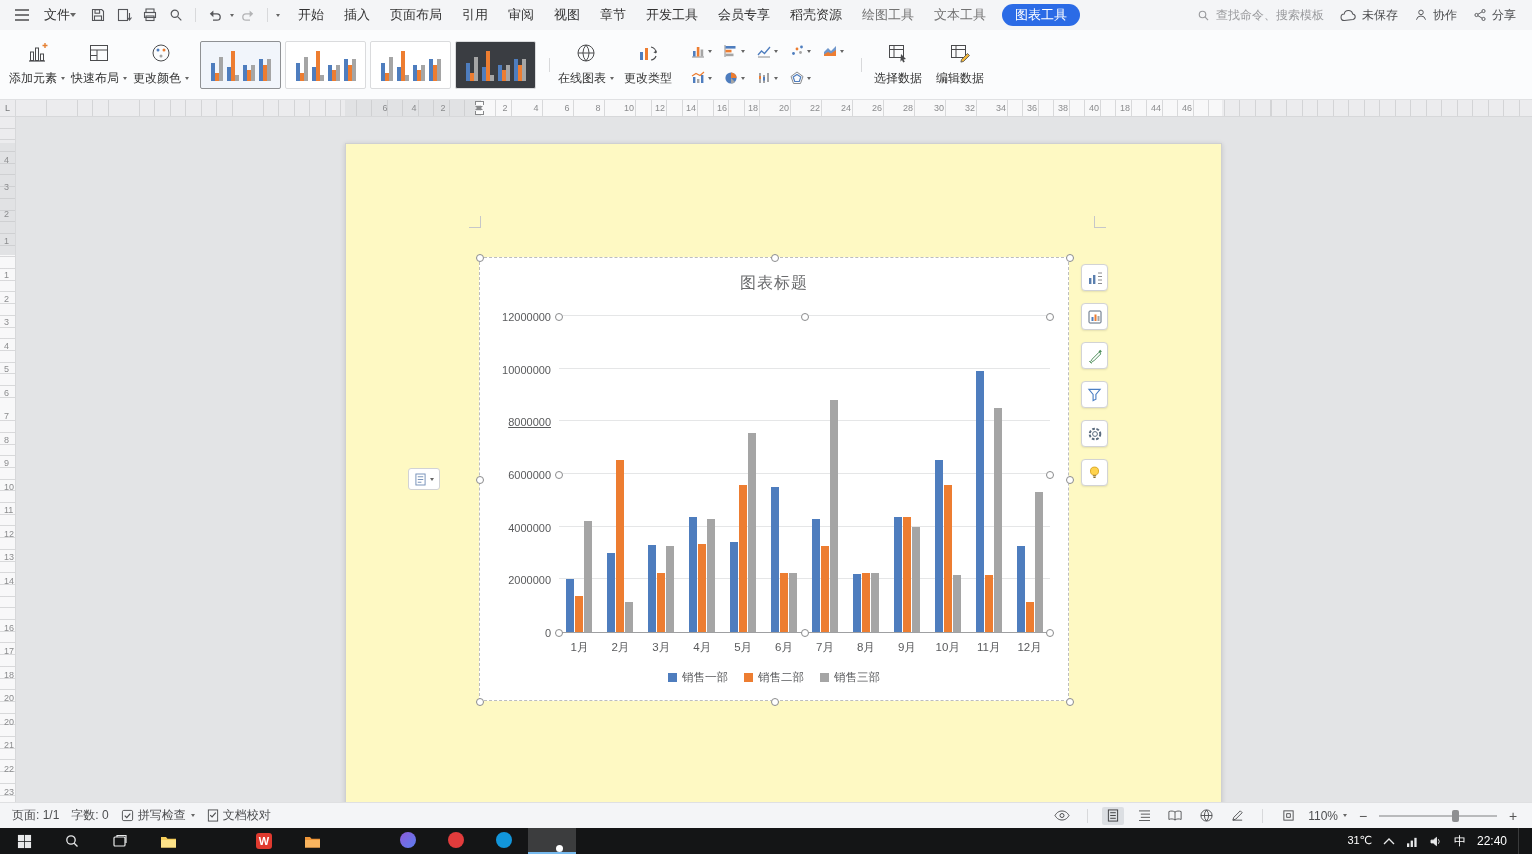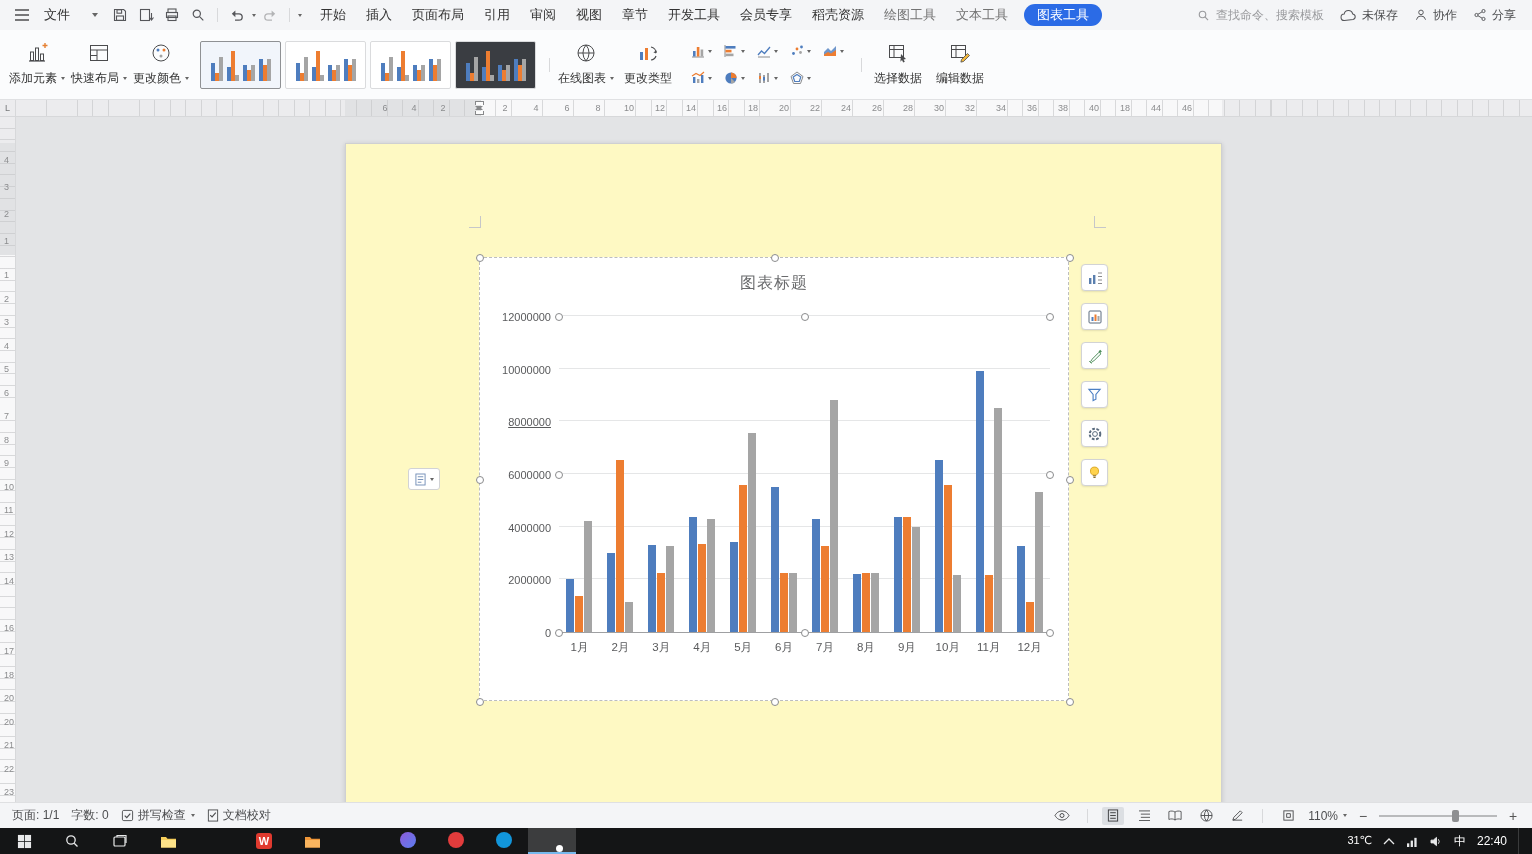--- a/index.html
+++ b/index.html
@@ -4,21 +4,21 @@
 <style>
 *{margin:0;padding:0;box-sizing:border-box}
 html,body{width:1532px;height:854px;overflow:hidden}
 body{position:relative;font-family:"Liberation Sans","DejaVu Sans",sans-serif;font-size:12px;color:#333;background:#e3e4e6}
 svg{display:block}
 i{font-style:normal}
 
 
 .menubar{position:absolute;top:0;left:0;right:0;height:30px;background:#f4f5f7;display:flex;align-items:center;padding:0 10px;gap:2px;z-index:40}
 .ibtn{width:24px;height:24px;display:flex;align-items:center;justify-content:center;border-radius:3px;flex:none}
-.file-btn{display:flex;align-items:center;gap:22px;font-size:13px;padding:0 8px;height:26px;flex:none}
+.file-btn{display:flex;align-items:center;gap:0;font-size:13px;padding:0 8px;height:26px;flex:none}
 .vsep{width:1px;height:14px;background:#d8d9db;margin:0 5px;flex:none}
 .chev{display:inline-block;width:0;height:0;border-left:3.5px solid transparent;border-right:3.5px solid transparent;border-top:4px solid #666}
 .chev.xs{border-left-width:2.5px;border-right-width:2.5px;border-top-width:3px;margin-left:1px}
 .mb-tabs{display:flex;align-items:center;margin-left:6px}
 .mtab{padding:12px 10px;line-height:30px;font-size:13px;color:#333;white-space:nowrap}
 .mtab.tool{color:#737373}
 .mtab.pill{background:#2b6be6;color:#fff;border-radius:12px;line-height:22px;height:22px;margin:0 6px;padding:0 13px}
 .mb-right{margin-left:auto;display:flex;align-items:center;gap:16px;color:#58595b;padding-right:6px}
 .mb-item{display:flex;align-items:center;gap:5px;font-size:12px;color:#4d4e50;white-space:nowrap}
 .search-box{display:flex;align-items:center;gap:6px;color:#9a9b9e;font-size:12px;white-space:nowrap}
@@ -592,20 +592,34 @@
           <div class="xlab">4月</div>
           <div class="xlab">5月</div>
           <div class="xlab">6月</div>
           <div class="xlab">7月</div>
           <div class="xlab">8月</div>
           <div class="xlab">9月</div>
           <div class="xlab">10月</div>
           <div class="xlab">11月</div>
           <div class="xlab">12月</div>
         </div>
+      <div class="legend" id="legend">
+          <div class="legend-item">
+            <div class="swatch" style="background: rgb(78, 125, 190);"></div>
+            <div class="ltext">销售一部</div>
+          </div>
+          <div class="legend-item">
+            <div class="swatch" style="background: rgb(237, 125, 49);"></div>
+            <div class="ltext">销售二部</div>
+          </div>
+          <div class="legend-item">
+            <div class="swatch" style="background: rgb(165, 165, 165);"></div>
+            <div class="ltext">销售三部</div>
+          </div>
+        </div>
     <span class="ylab" style="top: 369px;">0</span>
         <span class="ylab" style="top: 316.333px;">2000000</span>
         <span class="ylab" style="top: 263.667px;">4000000</span>
         <span class="ylab" style="top: 211px;">6000000</span>
         <span class="ylab" style="top: 158.333px; text-decoration: underline;">8000000</span>
         <span class="ylab" style="top: 105.667px;">10000000</span>
         <span class="ylab" style="top: 53px;">12000000</span>
         <div class="handle" style="left: -4px; top: -4px;"></div>
         <div class="handle" style="left: 291px; top: -4px;"></div>
         <div class="handle" style="left: 586px; top: -4px;"></div>

